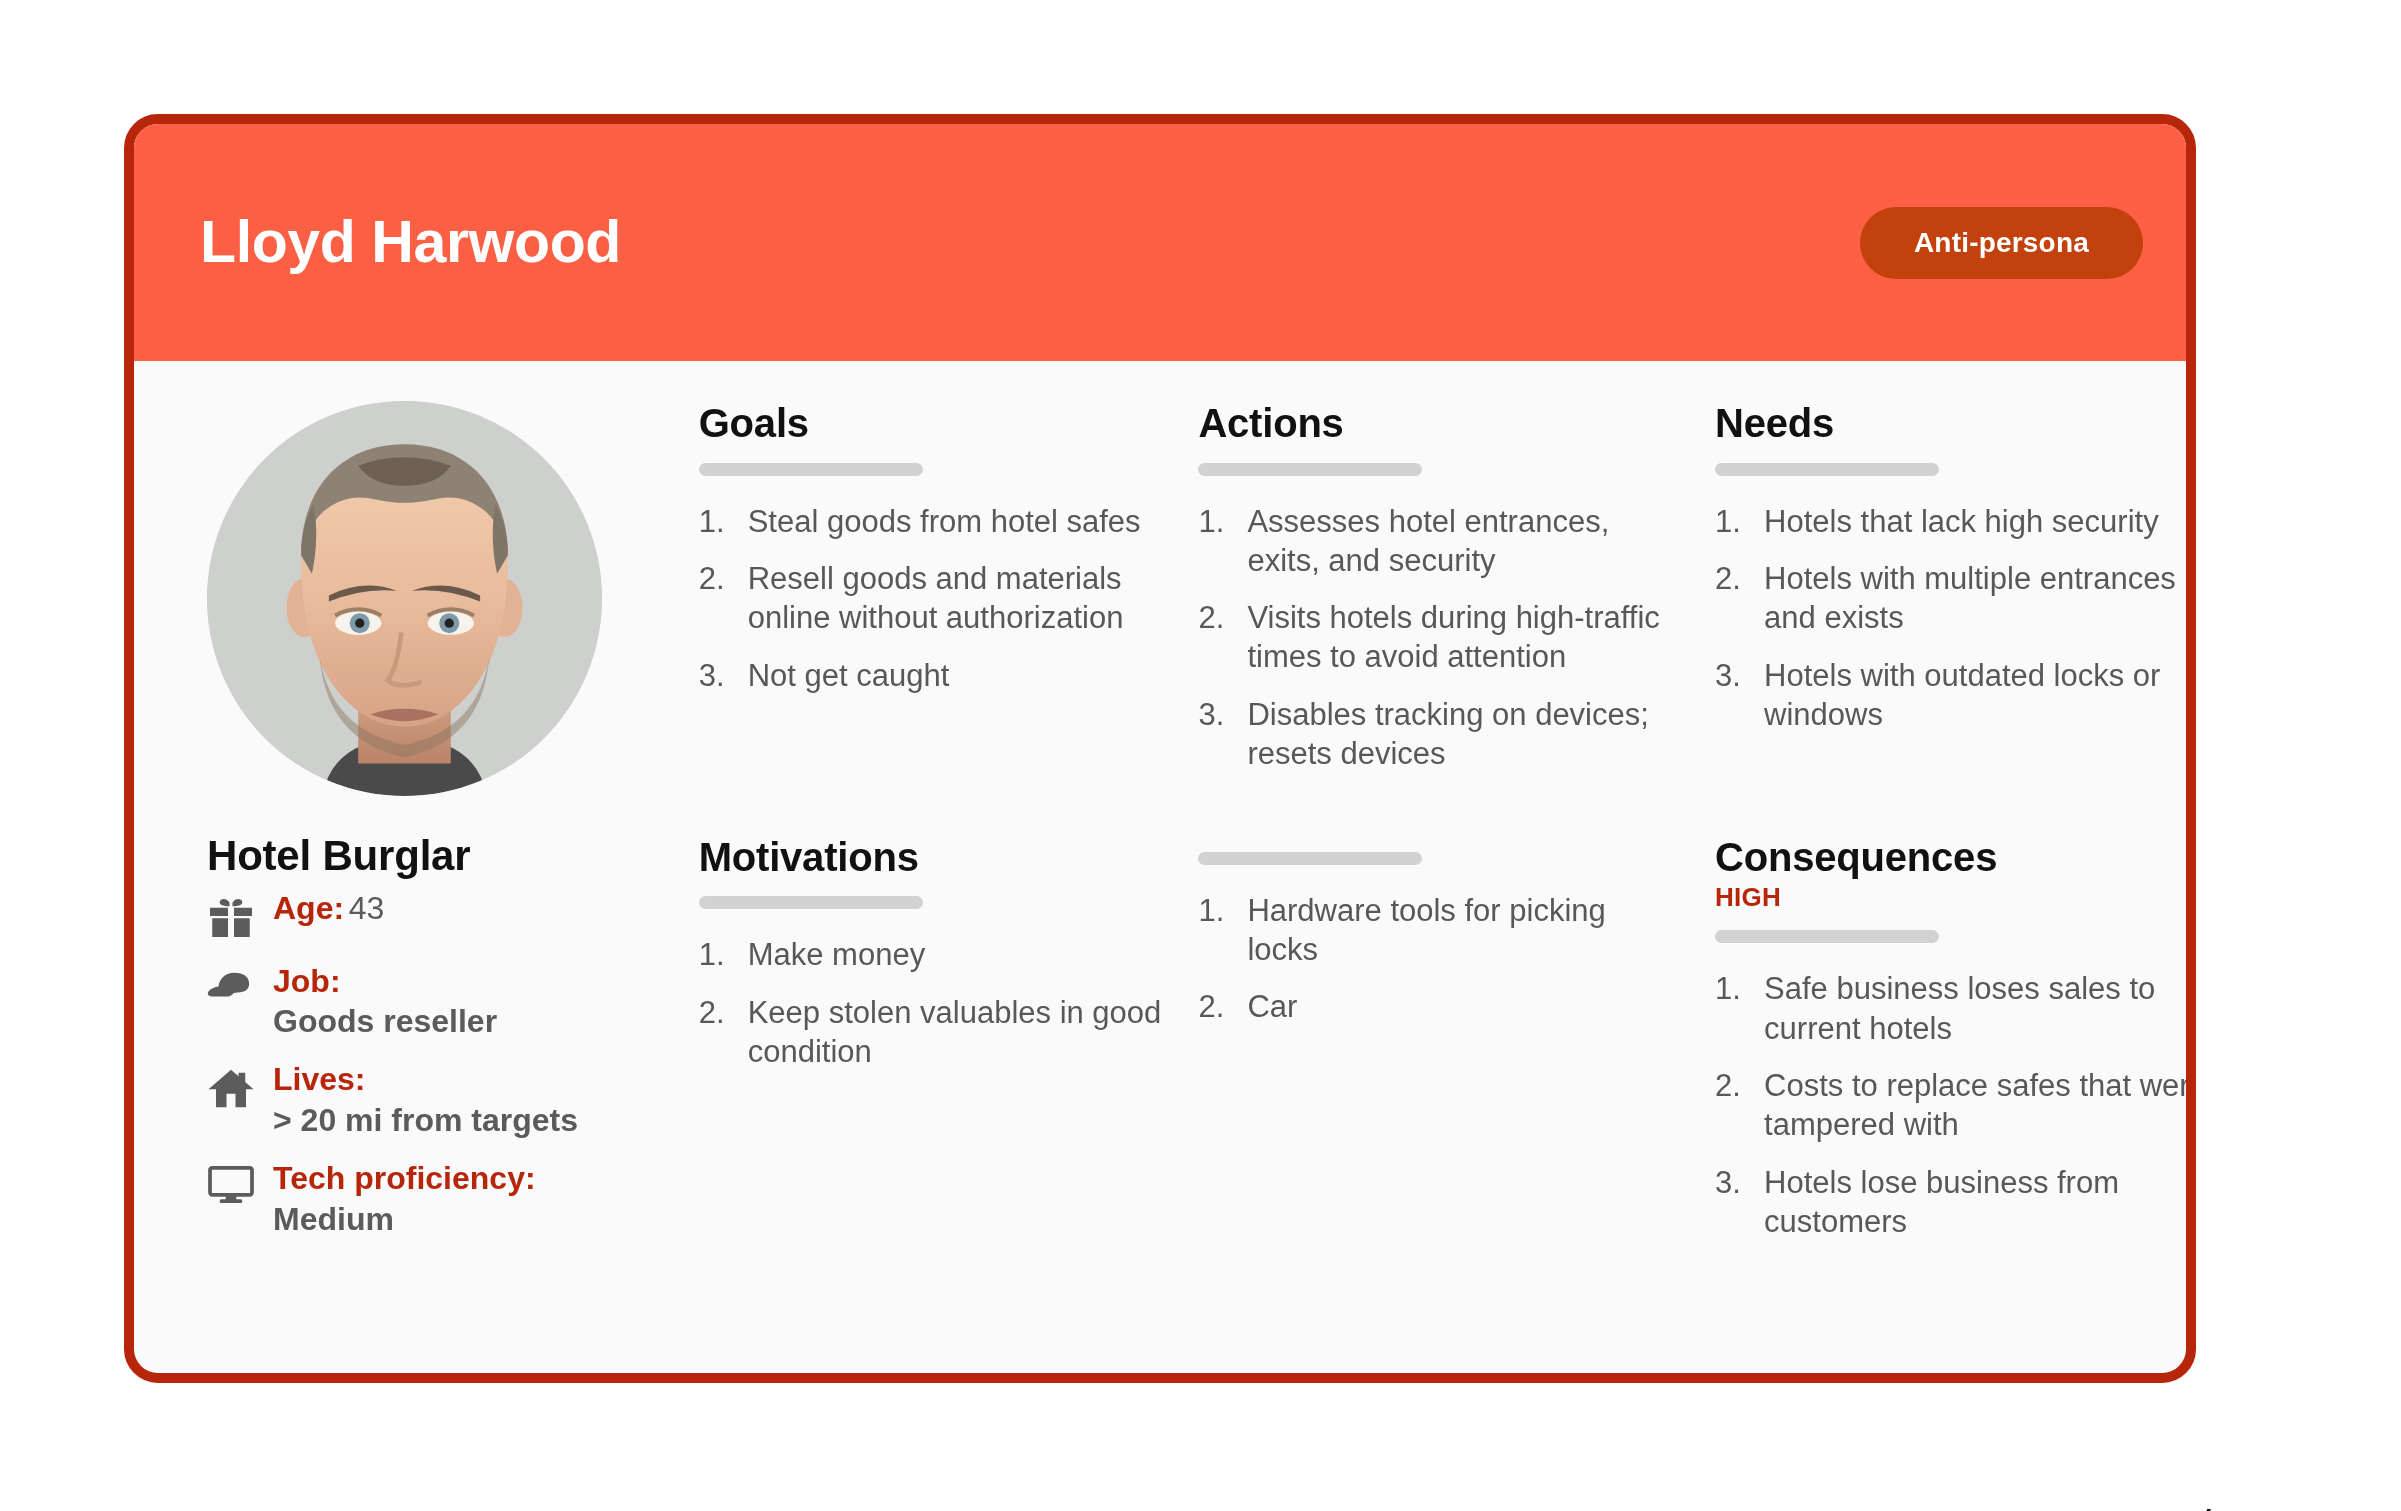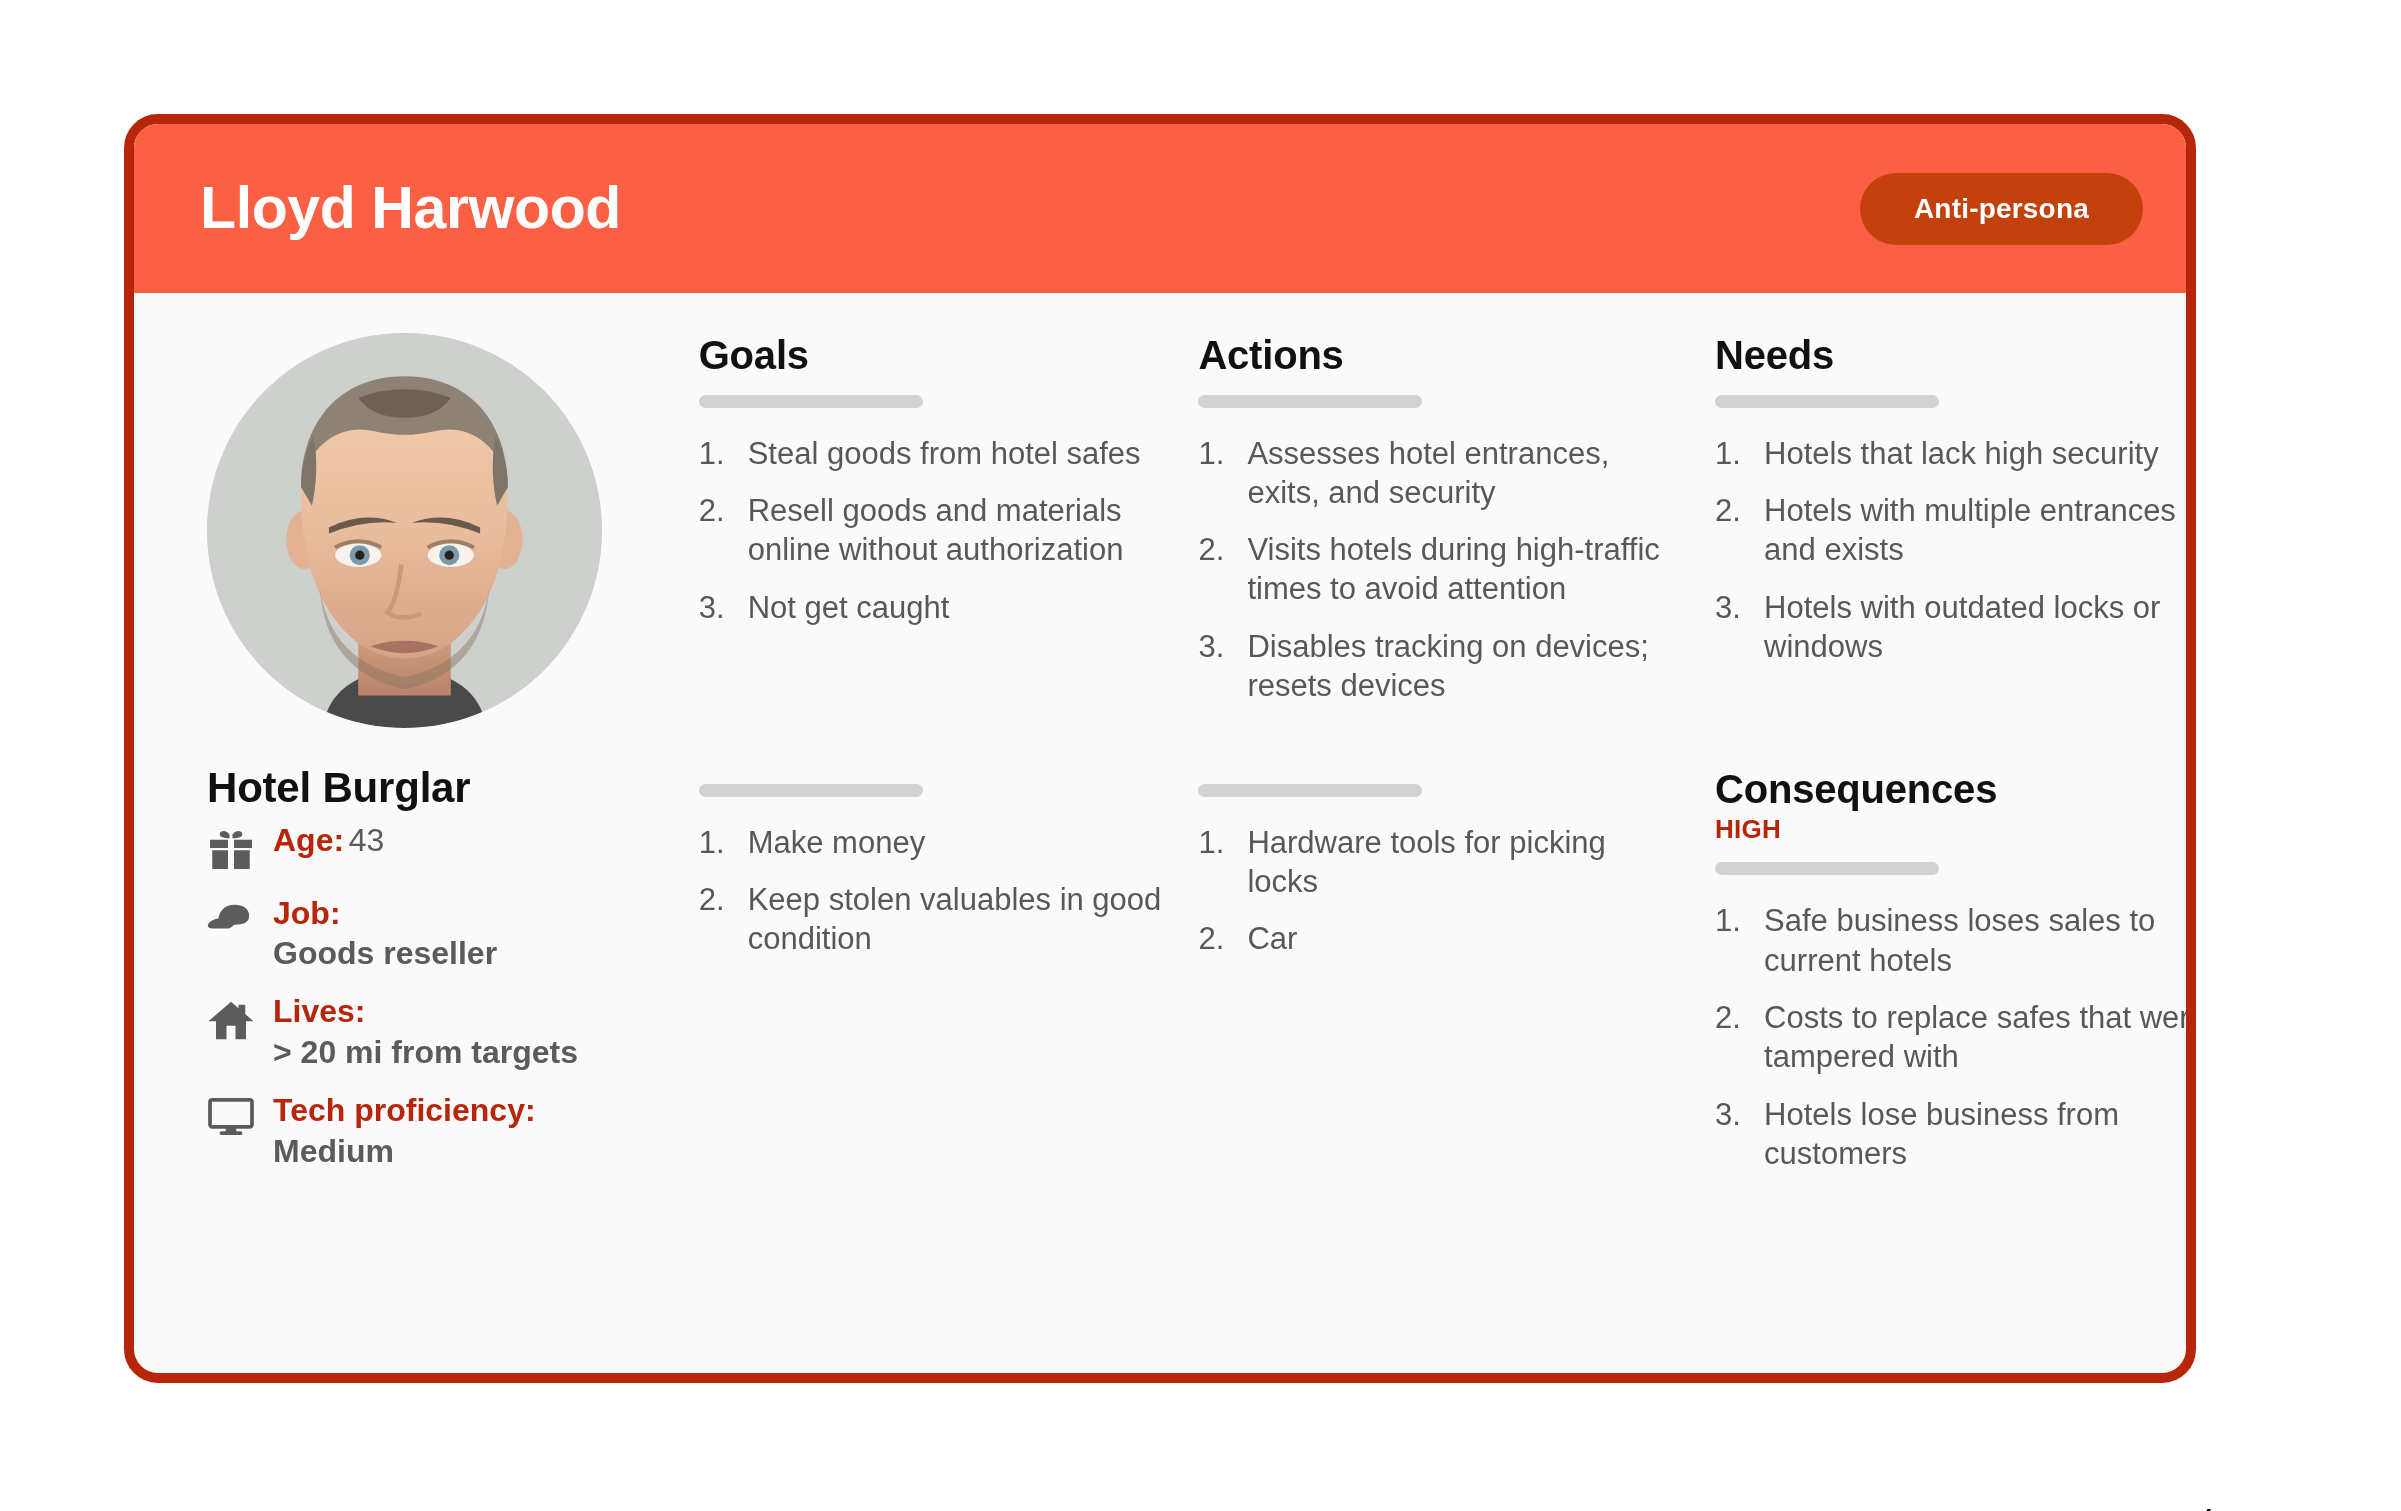--- a/index.html
+++ b/index.html
@@ -24,21 +24,21 @@
     border: 10.8px solid #B7250A;
     border-radius: 34px;
     background: #FAFAFA;
     box-sizing: border-box;
     overflow: hidden;
   }
 
   
   .card-header {
     position: relative;
-    height: 169px;
+    height: 237px;
     background: #FB6044;
     display: flex;
     align-items: center;
     justify-content: space-between;
     padding: 0 43px 0 66px;
     box-sizing: border-box;
   }
   .persona-name {
     font-size: 59px;
     font-weight: bold;
@@ -392,20 +392,21 @@
             <span class="txt">Hotels with multiple entrances and exists</span>
           </li>
           <li>
             <span class="num">3.</span>
             <span class="txt">Hotels with outdated locks or windows</span>
           </li>
         </ul>
       </div>
 
       <div class="section col1 sec-r2">
+        <div class="sec-title">Motivations</div>
         <div class="sec-rule"></div>
         <ul class="sec-list">
           <li>
             <span class="num">1.</span>
             <span class="txt">Make money</span>
           </li>
           <li>
             <span class="num">2.</span>
             <span class="txt">Keep stolen valuables in good condition</span>
           </li>

